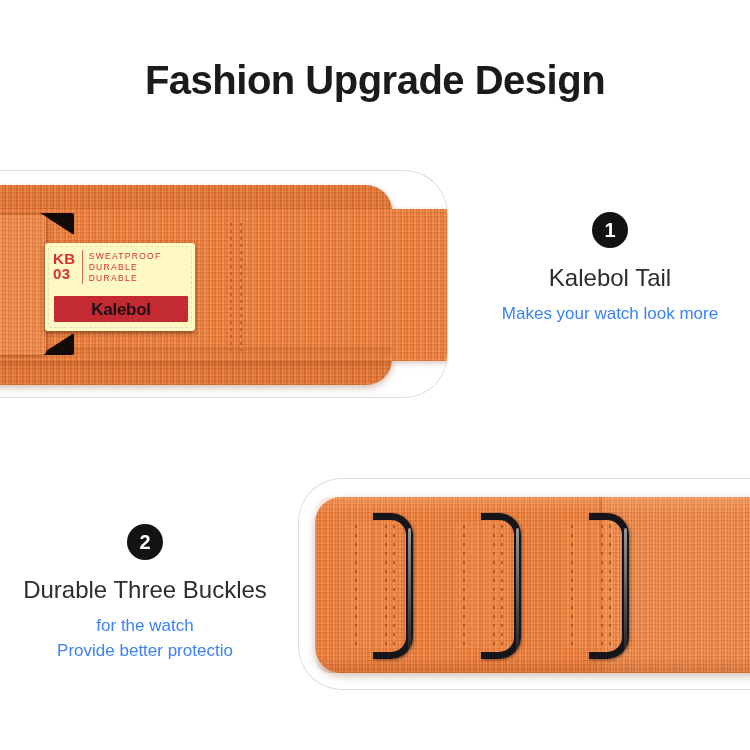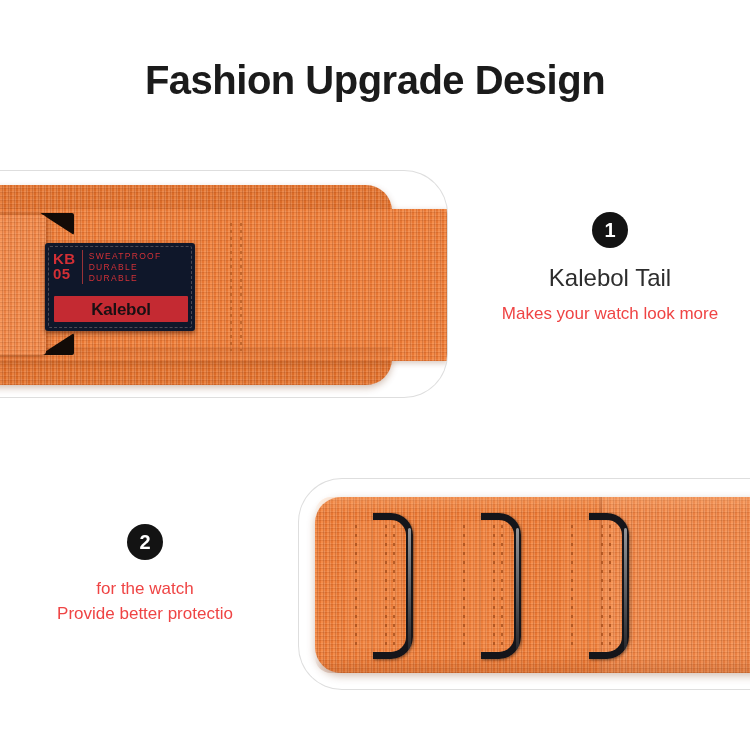--- a/index.html
+++ b/index.html
@@ -101,21 +101,21 @@
   .t-stitch{
     position:absolute; top:52px; width:2px; height:128px;
     background:repeating-linear-gradient(180deg,#b45a22 0 3px, rgba(0,0,0,0) 3px 7px);
     opacity:.75;
   }
 
   
   .label{
     position:absolute;
     left:105px; top:72px; width:150px; height:88px;
-    background:#0f172a;
+    background:#fef9c3;
     border-radius:3px;
     box-shadow:0 2px 5px rgba(60,20,5,0.55);
     padding:7px 6px 6px 8px;
     overflow:hidden;
   }
   .label:before{ 
     content:""; position:absolute; left:3px; top:3px; right:3px; bottom:3px;
     border:1px dashed rgba(190,170,165,0.35); border-radius:2px;
   }
   .label-top{ display:flex; align-items:flex-start; gap:6px; position:relative; }
@@ -198,21 +198,21 @@
     background:#131313; color:#fff;
     font-size:20px; font-weight:bold;
     line-height:36px; text-align:center;
     margin:0 auto 16px auto;
   }
   .feature-title{
     font-size:24px; color:#2d2d2d; font-weight:normal;
     line-height:28px; margin-bottom:9px;
   }
   .feature-desc{
-    font-size:17px; color:#ef4444; line-height:25px;
+    font-size:17px; color:#3b82f6; line-height:25px;
   }
 </style>
 </head>
 <body>
 
 <div class="page-title">Fashion Upgrade Design</div>
 
 <div class="img-card card-top">
 
   <div class="nylon t-back dark"></div>
@@ -223,21 +223,21 @@
   <div class="t-gap dn"></div>
   <div class="nylon t-keeper light"></div>
 
   <div class="t-stitch" style="left:290px"></div>
   <div class="t-stitch" style="left:300px"></div>
 
   <div class="label">
     <div class="label-top">
       <div class="label-code">
         <div>KB</div>
-        <div>05</div>
+        <div>03</div>
       </div>
       <div class="label-divider"></div>
       <div class="label-claims">
         <div>SWEATPROOF</div>
         <div>DURABLE</div>
         <div>DURABLE</div>
       </div>
     </div>
     <div class="label-banner">
       <span class="label-brand">Kalebol</span>
@@ -281,17 +281,18 @@
     <div class="patch"></div>
     <div class="stitch-col" style="left:8px"></div>
     <div class="stitch-col" style="left:38px"></div>
     <div class="stitch-col" style="left:46px"></div>
     <div class="loop" style="left:26px"></div>
   </div>
 </div>
 
 <div class="feature feature-2">
   <div class="badge">2</div>
+  <div class="feature-title">Durable Three Buckles</div>
   <div class="feature-desc">
     <div>for the watch</div>
     <div>Provide better protectio</div>
   </div>
 </div>
 
 </body></html>

